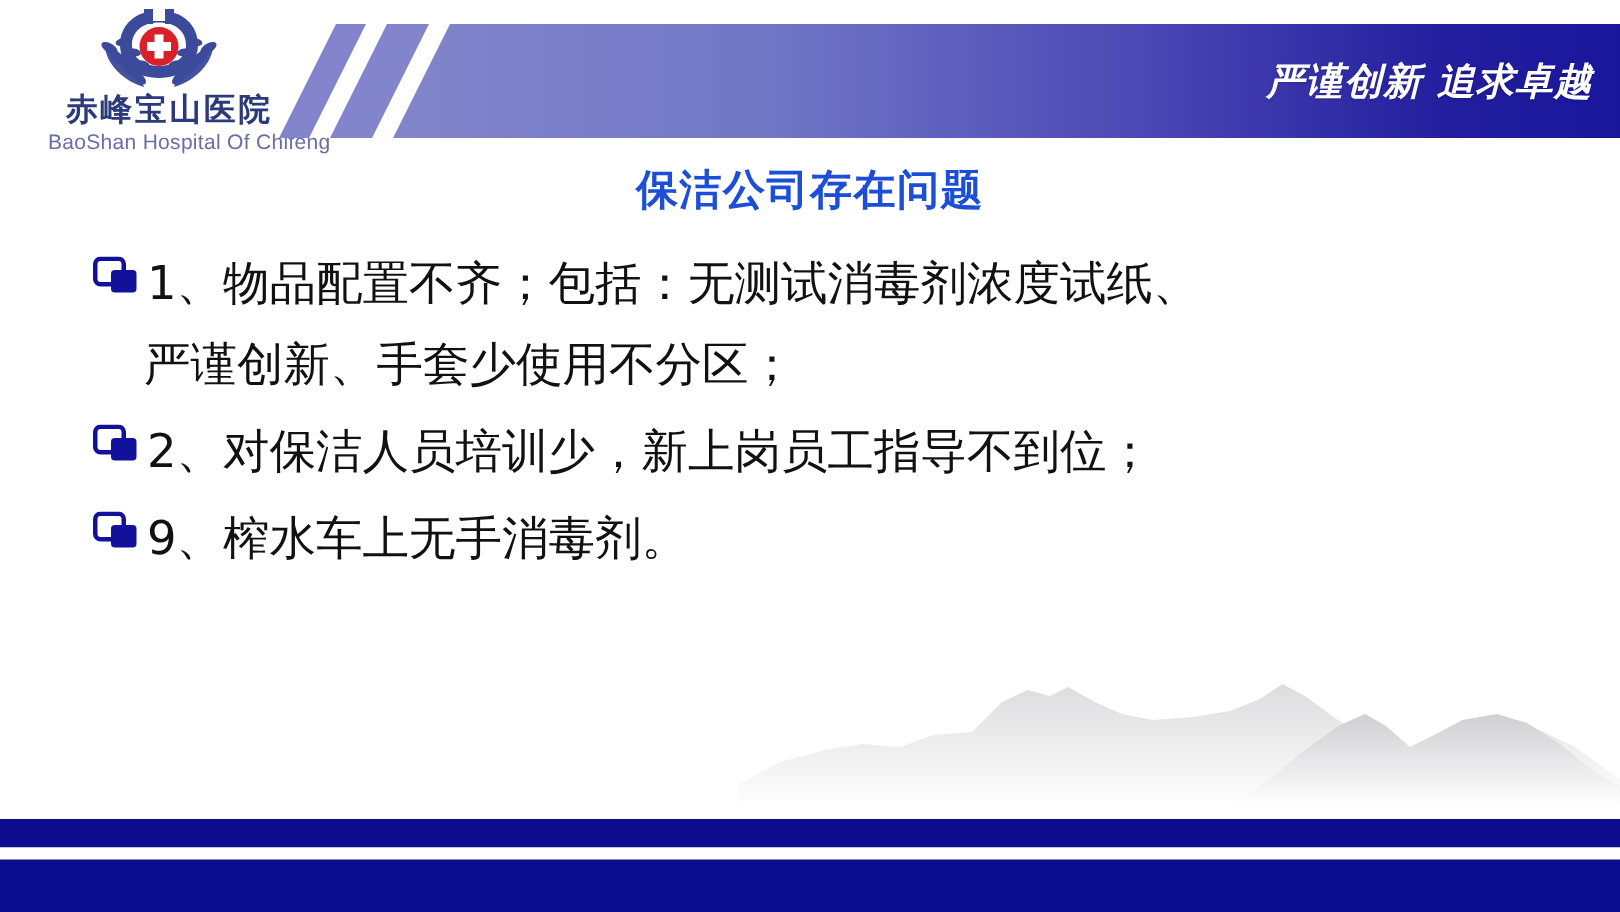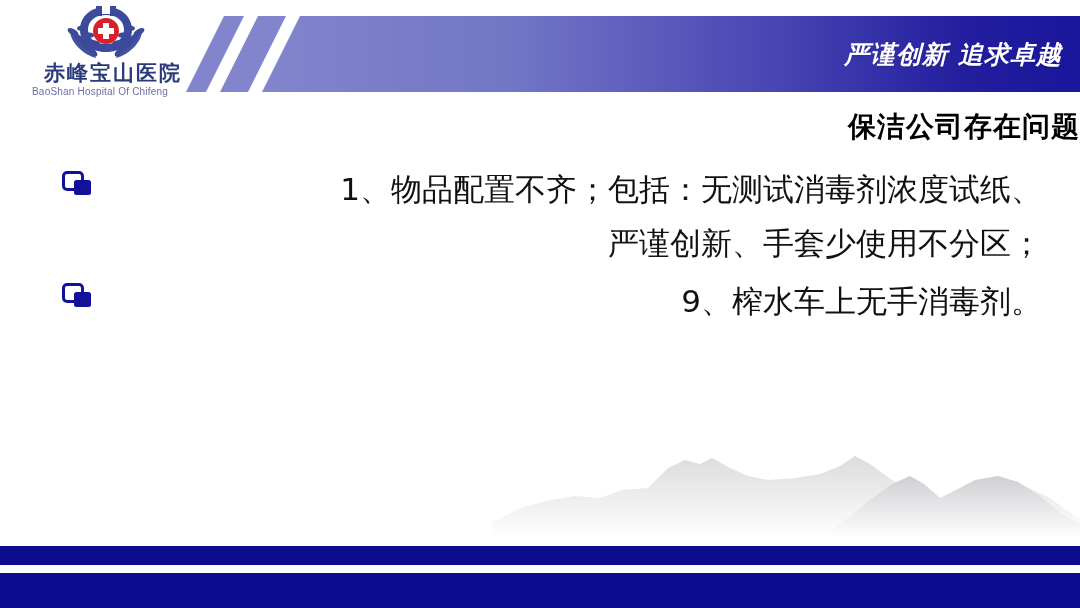--- a/index.html
+++ b/index.html
@@ -60,21 +60,21 @@
     color: #2b3a7a;
     line-height: 24px;
     white-space: nowrap;
   }
   .logo-en {
     position: absolute;
     left: 0;
     top: 82px;
     width: 150px;
     font-family: "Liberation Sans", sans-serif;
-    font-size: 10px;
+    font-size: 14px;
     letter-spacing: 0.2px;
     color: #6a6fa3;
     white-space: nowrap;
   }
 
   
   .banner-wrap {
     position: absolute;
     left: 186px;
     top: 16px;
@@ -96,41 +96,40 @@
     white-space: nowrap;
     text-shadow: 0 1px 2px rgba(0,0,0,0.18);
   }
 
   
   .slide-title {
     position: absolute;
     left: 0;
     top: 108px;
     width: 1080px;
-    text-align: right;
+    text-align: center;
     font-family: "DejaVu Sans", "Liberation Sans", sans-serif;
     font-size: 28px;
     font-weight: bold;
-    color: #000000;
+    color: #1d4ed8;
     letter-spacing: 1px;
     white-space: nowrap;
   }
 
   
   .body-list {
     position: absolute;
     left: 62px;
     top: 162px;
     width: 980px;
   }
   .bullet-row {
     position: relative;
     display: block;
     margin-bottom: 4px;
-    text-align: right;
   }
   .bullet-icon {
     position: absolute;
     left: 0;
     top: 9px;
     width: 30px;
     height: 26px;
   }
   .bullet-text {
     display: block;
@@ -273,20 +272,31 @@
           <rect x="1.5" y="1.5" width="19" height="17" rx="3.5" ry="3.5" fill="#ffffff" stroke="#11119c" stroke-width="3"></rect>
           <rect x="12" y="9" width="17" height="15" rx="2.5" ry="2.5" fill="#11119c"></rect>
         </svg>
       </span>
       <span class="bullet-text">
         <span>1、物品配置不齐；包括：无测试消毒剂浓度试纸、</span>
         <span class="cont">严谨创新、手套少使用不分区；</span>
       </span>
     </div>
 
+    <div class="bullet-row">
+      <span class="bullet-icon">
+        <svg viewBox="0 0 30 26" width="30" height="26" xmlns="http://www.w3.org/2000/svg">
+          <rect x="1.5" y="1.5" width="19" height="17" rx="3.5" ry="3.5" fill="#ffffff" stroke="#11119c" stroke-width="3"></rect>
+          <rect x="12" y="9" width="17" height="15" rx="2.5" ry="2.5" fill="#11119c"></rect>
+        </svg>
+      </span>
+      <span class="bullet-text">
+        <span>2、对保洁人员培训少，新上岗员工指导不到位；</span>
+      </span>
+    </div>
 
     <div class="bullet-row">
       <span class="bullet-icon">
         <svg viewBox="0 0 30 26" width="30" height="26" xmlns="http://www.w3.org/2000/svg">
           <rect x="1.5" y="1.5" width="19" height="17" rx="3.5" ry="3.5" fill="#ffffff" stroke="#11119c" stroke-width="3"></rect>
           <rect x="12" y="9" width="17" height="15" rx="2.5" ry="2.5" fill="#11119c"></rect>
         </svg>
       </span>
       <span class="bullet-text">
         <span>9、榨水车上无手消毒剂。</span>

